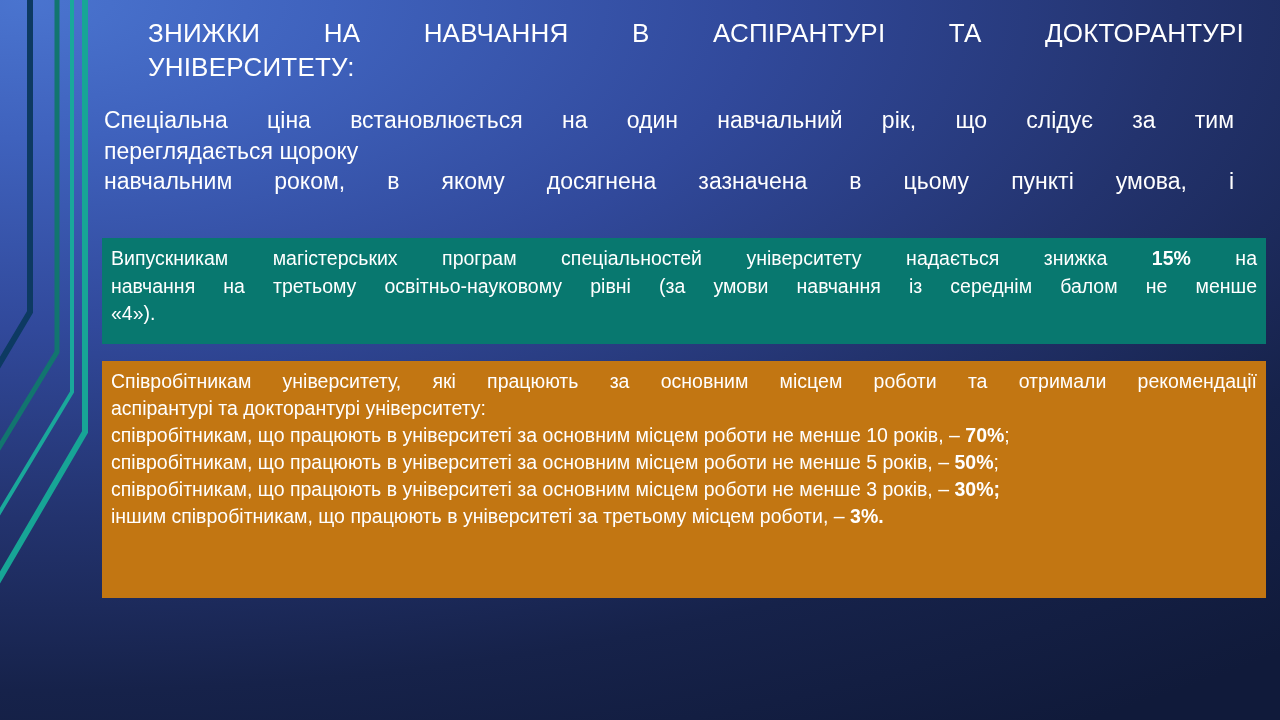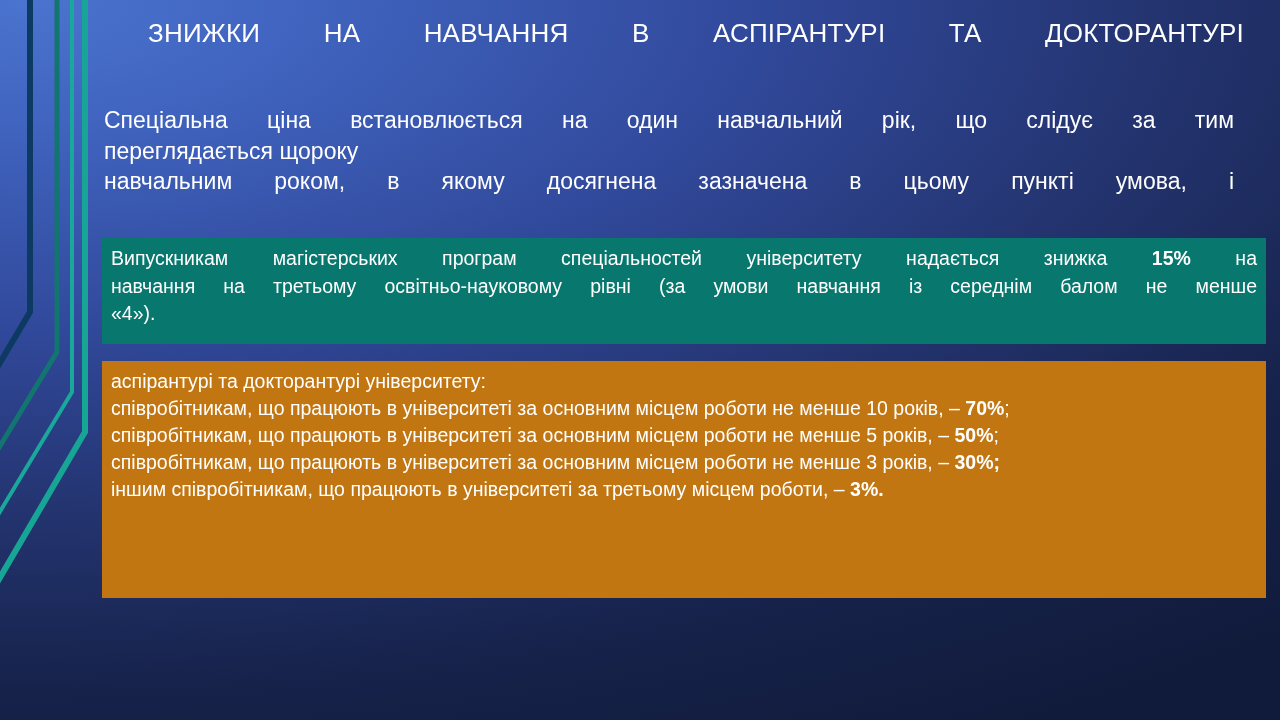--- a/index.html
+++ b/index.html
@@ -116,38 +116,40 @@
     <g fill="none" stroke-linecap="butt">
       <path d="M30 0 L30 312 L-40 430" stroke="#0d3a62" stroke-width="6"></path>
       <path d="M57 0 L57 352 L-40 512" stroke="#12756f" stroke-width="5"></path>
       <path d="M72 0 L72 392 L-40 578" stroke="#1aa89b" stroke-width="4"></path>
       <path d="M85 0 L85 432 L-40 646" stroke="#17a596" stroke-width="6"></path>
     </g>
   </svg>
 
   <div id="title">
     <span class="ln">ЗНИЖКИ НА НАВЧАННЯ В АСПІРАНТУРІ ТА ДОКТОРАНТУРІ</span>
+    <span class="ln last">УНІВЕРСИТЕТУ:</span>
   </div>
 
   <div id="intro">
     <span class="ln">Спеціальна ціна встановлюється на один навчальний рік, що слідує за тим</span>
     <span class="ln last">переглядається щороку</span>
     <span class="ln">навчальним роком, в якому досягнена зазначена в цьому пункті умова, і</span>
   </div>
 
   <div class="box" id="teal-box">
     <div>
         <span class="just"><span>Випускникам магістерських програм спеціальностей університету надається знижка </span><span class="bold">15%</span><span> на</span></span>
         <span class="just"><span>навчання на третьому освітньо-науковому рівні (за умови навчання із середнім балом не менше</span></span>
         <span class="just last"><span>«4»).</span></span>
       </div>
   </div>
 
   <div class="box" id="orange-box">
     <div>
+        <span class="just"><span>Співробітникам університету, які працюють за основним місцем роботи та отримали рекомендації</span></span>
         <span class="just last"><span>аспірантурі та докторантурі університету:</span></span>
         <span class="just last"><span>співробітникам, що працюють в університеті за основним місцем роботи не менше 10 років, – </span><span class="bold">70%</span><span>;</span></span>
         <span class="just last"><span>співробітникам, що працюють в університеті за основним місцем роботи не менше 5 років, – </span><span class="bold">50%</span><span>;</span></span>
         <span class="just last"><span>співробітникам, що працюють в університеті за основним місцем роботи не менше 3 років, – </span><span class="bold">30%;</span></span>
         <span class="just last"><span>іншим співробітникам, що працюють в університеті за третьому місцем роботи, – </span><span class="bold">3%.</span></span>
       </div>
   </div>
 
 </div>
 

